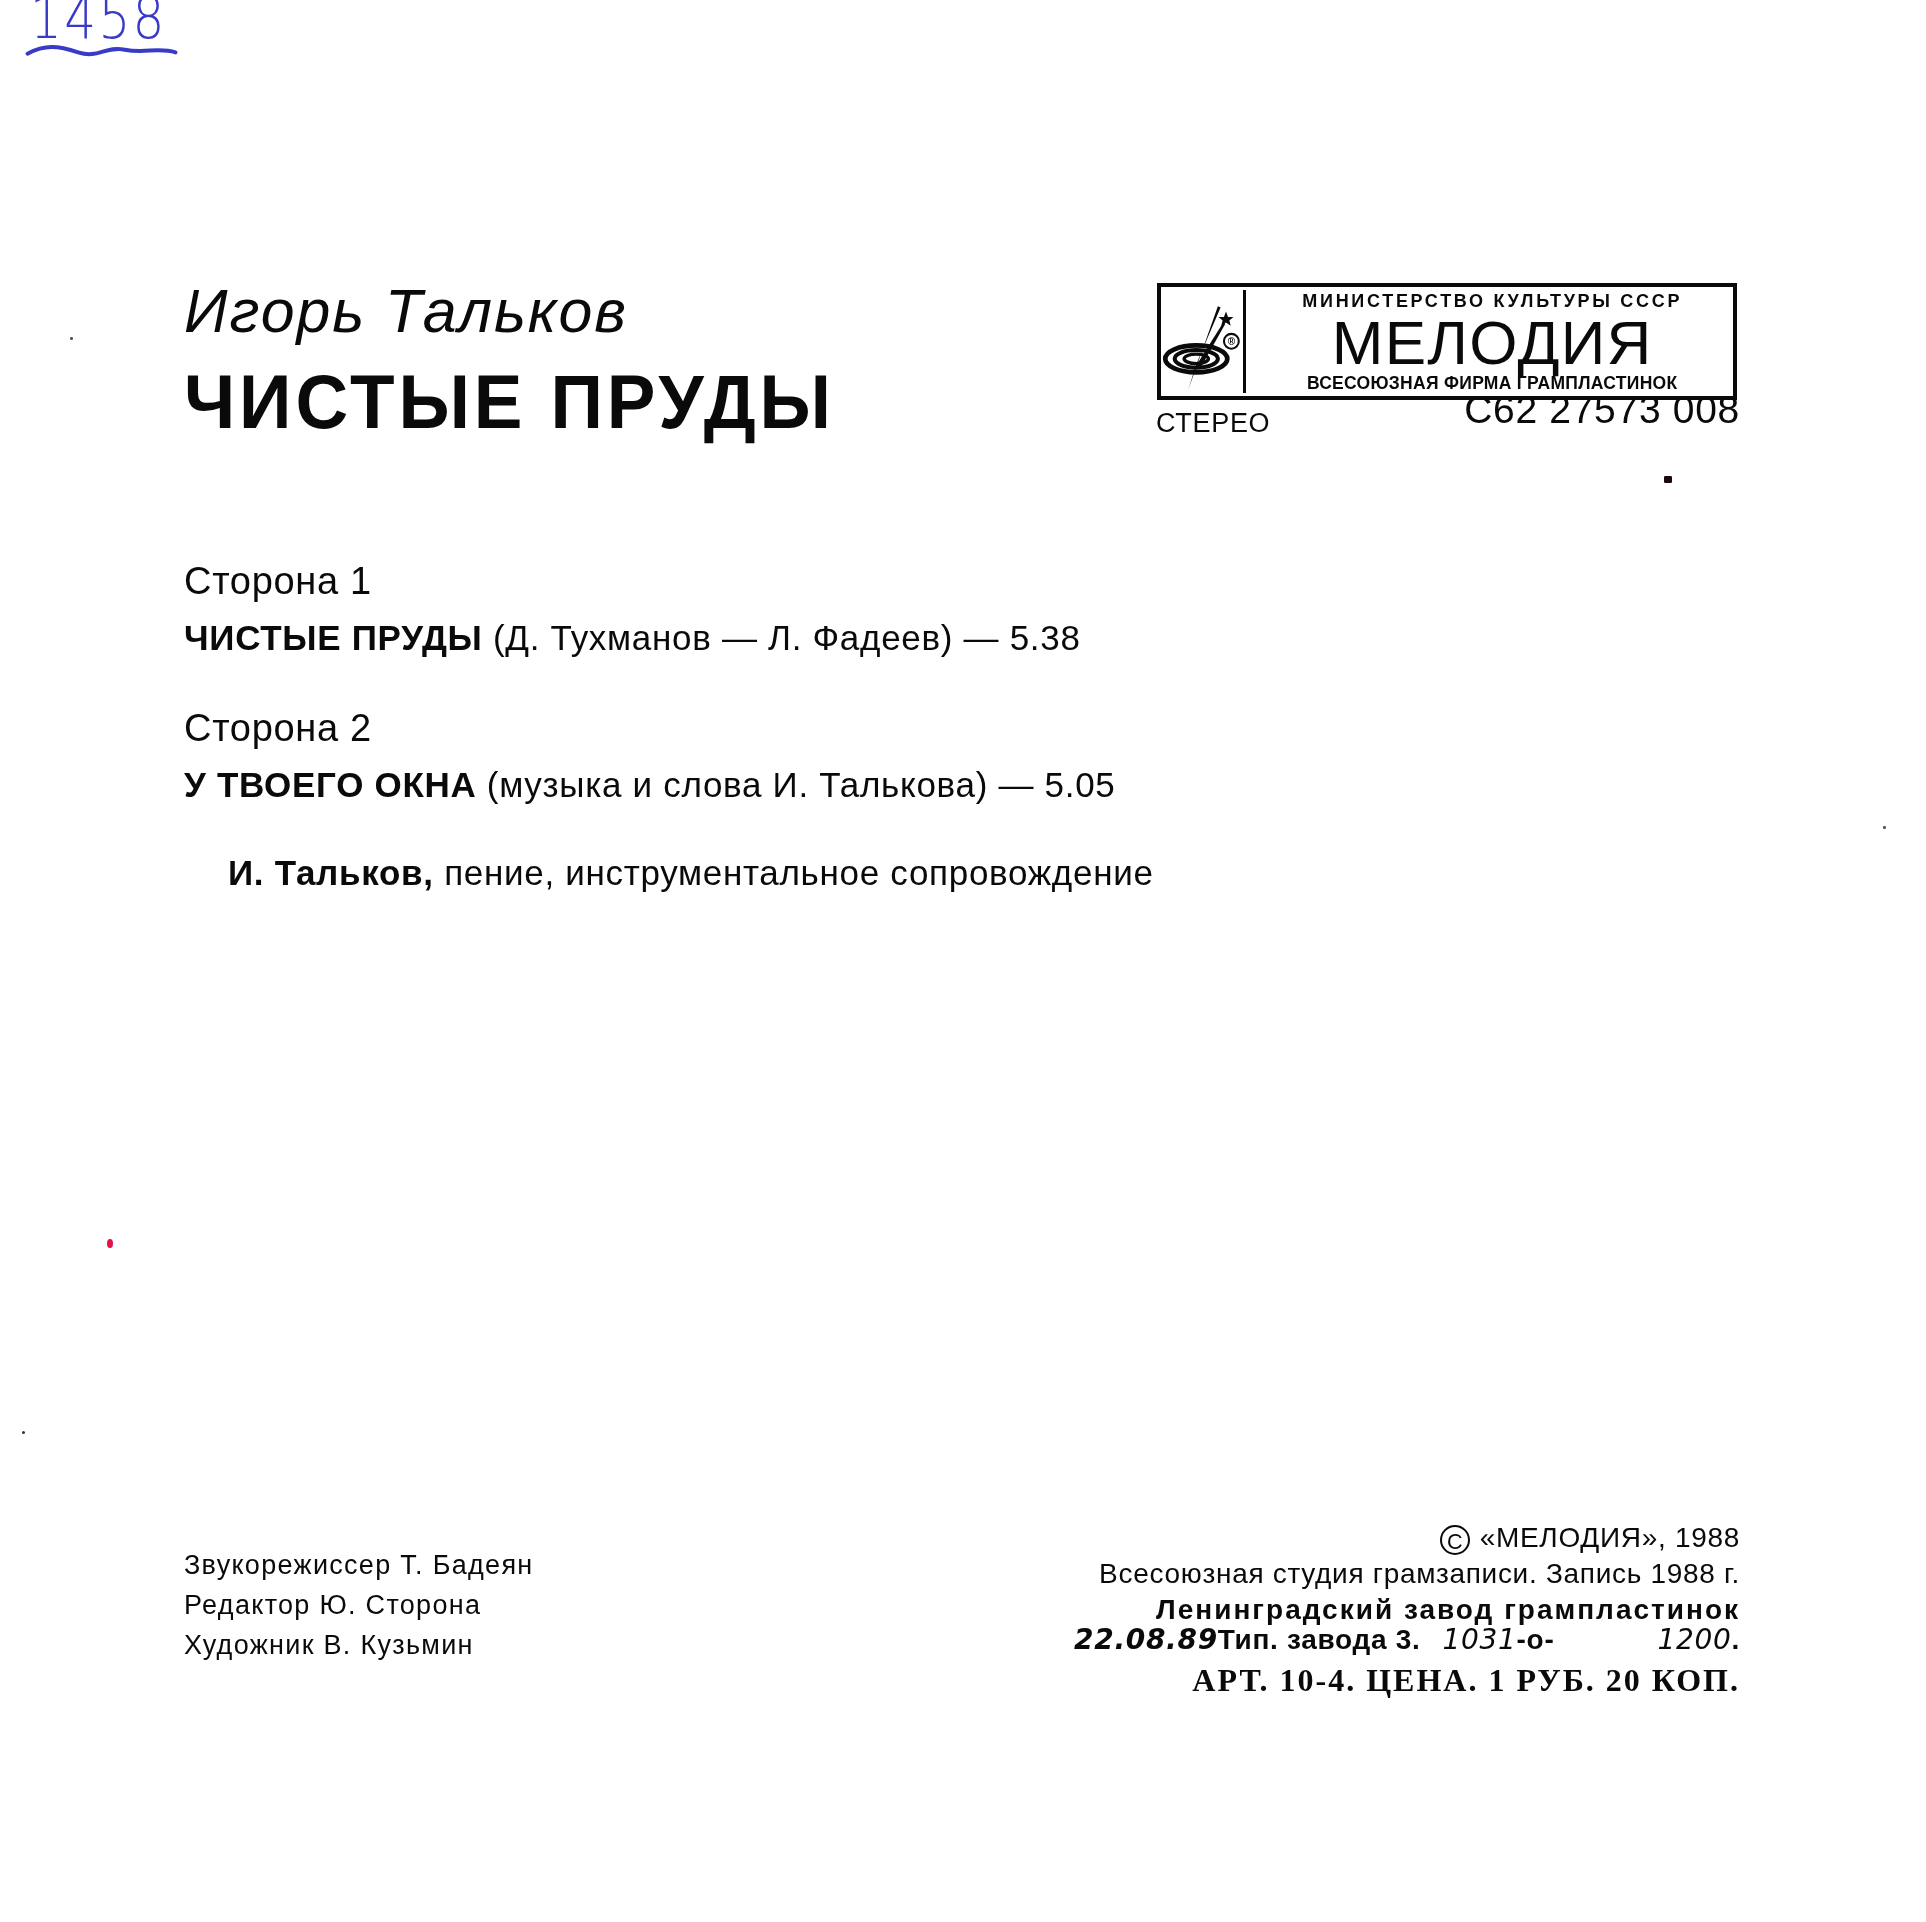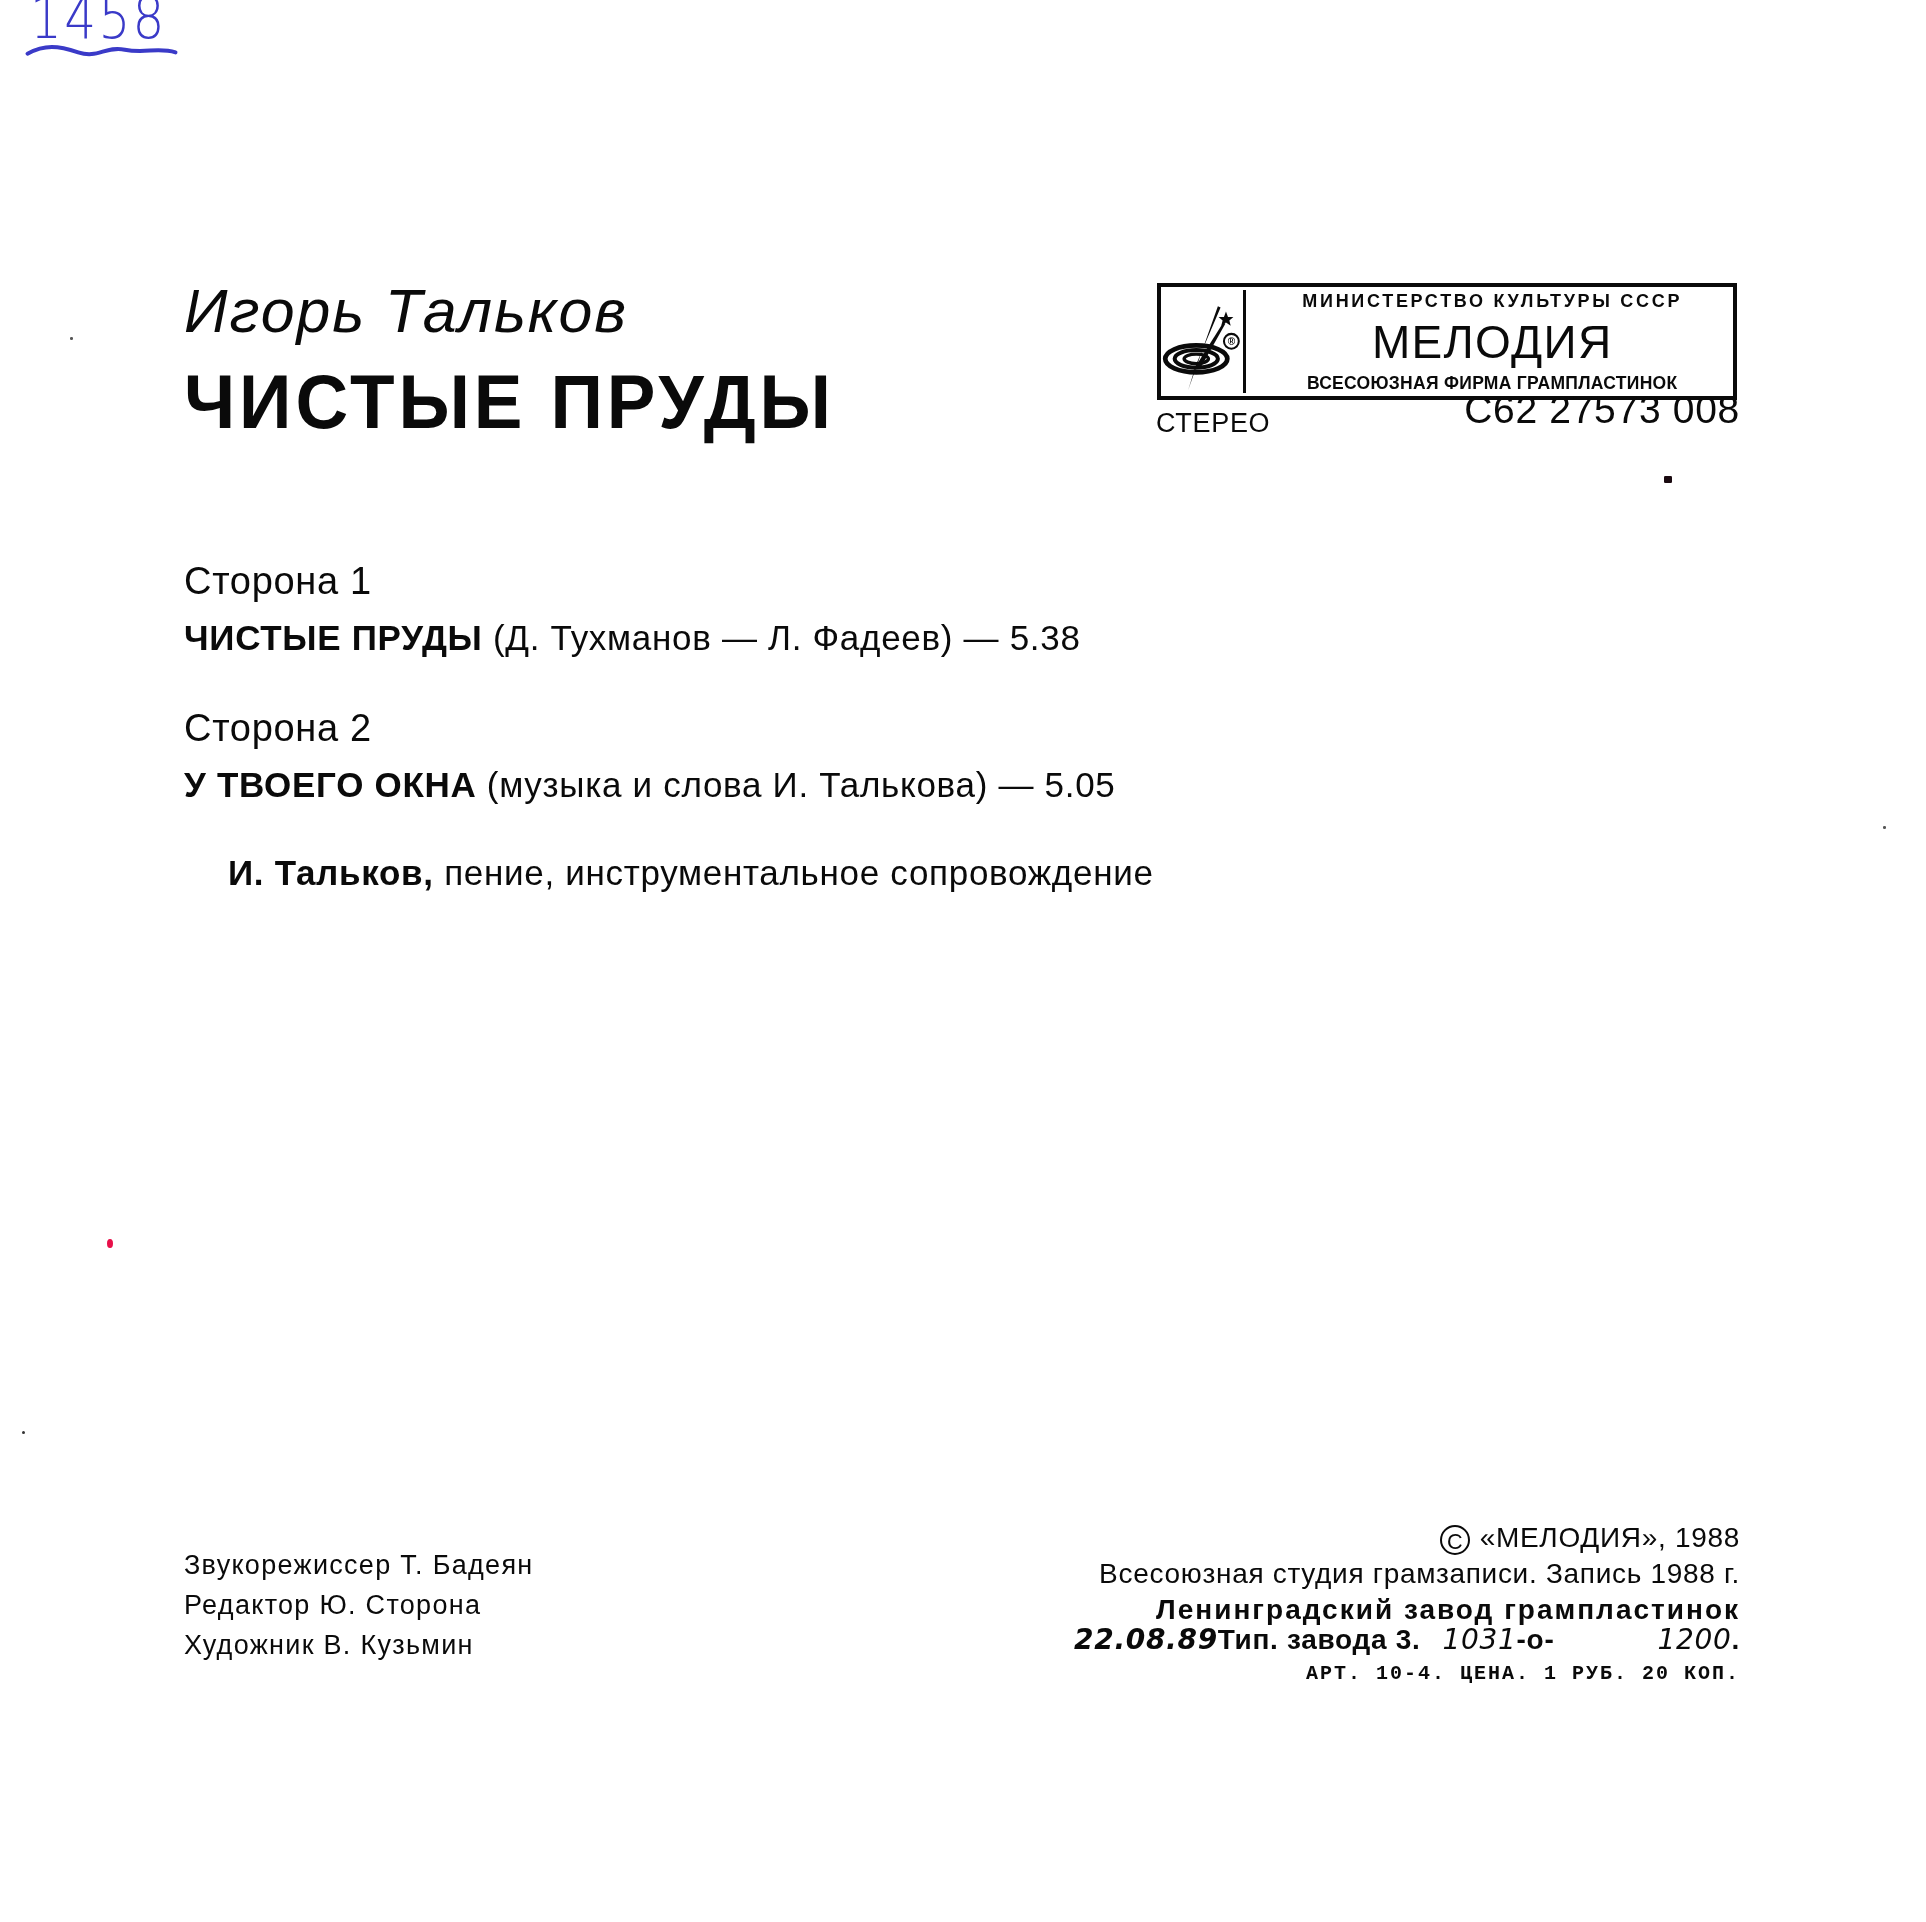--- a/index.html
+++ b/index.html
@@ -10,31 +10,31 @@
   .abs { position:absolute; }
   .hand { font-family:"DejaVu Sans", sans-serif; color:#3a3ac8; }
   .hand-num { left:30px; top:-17.5px; font-size:59px; letter-spacing:2.7px; font-weight:300; transform:scaleX(0.85); transform-origin:left top; }
   .hand-wave { left:24px; top:39px; }
   .artist { left:184px; top:275px; font-size:62px; font-style:italic; letter-spacing:2px; transform:scaleX(0.98); transform-origin:left top;}
   .album { left:184px; top:358px; font-size:76px; font-weight:bold; letter-spacing:4px; transform:scaleX(0.96); transform-origin:left top;}
   .logo { left:1157px; top:283px; width:580px; height:117px; border:4px solid #0a0a0a; box-sizing:border-box; display:flex; }
   .logo-emblem { width:82px; border-right:3.4px solid #0a0a0a; position:relative; margin:2.7px 4px 2.7px 0; }
   .logo-text { flex:1; border:0; padding:4px 8px 0 9.4px; display:flex; flex-direction:column; justify-content:space-between; }
   .logo-ministry { font-size:18px; font-weight:bold; letter-spacing:2.7px; text-align:center; }
-  .logo-name { font-size:46px; line-height:61px; letter-spacing:1.3px; text-align:center; transform:scaleX(1.0); font-weight:normal; }
+  .logo-name { font-size:62px; line-height:61px; letter-spacing:1.3px; text-align:center; transform:scaleX(1.0); font-weight:normal; }
   .logo-firm { font-size:17.5px; font-weight:bold; letter-spacing:0.3px; text-align:center; padding-bottom:4px; }
   .stereo { left:1156px; top:408px; font-size:27px; letter-spacing:0.7px; }
   .catalog { right:186px; top:388px; font-size:39px; letter-spacing:0.7px; }
   .side-label { left:184px; font-size:38px; letter-spacing:0.7px; }
   .track { left:184px; font-size:35px; letter-spacing:0.7px; white-space:nowrap; }
   .track b { font-weight:bold; }
   .credits { left:184px; top:1545px; font-size:27px; line-height:40px; letter-spacing:1.3px; }
   .right-block { right:186px; top:1520px; text-align:right; font-size:28px; line-height:36px; letter-spacing:0.7px; }
   .right-block .bold { font-weight:bold; }
-  .price { right:186px; top:1662px; font-family:Liberation Mono, monospace; font-weight:bold; font-size:20px; letter-spacing:2px; }
+  .price { right:186px; top:1662px; font-family:Liberation Serif, serif; font-weight:bold; font-size:32px; letter-spacing:2px; }
   .copy-circle { display:inline-block; width:30px; height:30px; border:2px solid #0a0a0a; border-radius:50%; text-align:center; line-height:30px; font-size:21.6px; margin-right:9.4px; vertical-align:middle; box-sizing:border-box; }
   .hw-date { font-family:"DejaVu Sans", sans-serif; font-style:italic; font-weight:bold; font-size:28px;margin-left:22px; }
   .speck { position:absolute; border-radius:50%; }
 </style>
 </head>
 <body>
 
 <div class="abs hand hand-num">1458</div>
 <svg class="abs hand-wave" width="155" height="20" viewBox="0 0 230 30">
   <path d="M4 22 C 30 8, 50 10, 80 20 S 120 10, 150 16 S 200 12, 226 20" stroke="#3a3ac8" stroke-width="6" fill="none" stroke-linecap="round"></path>

